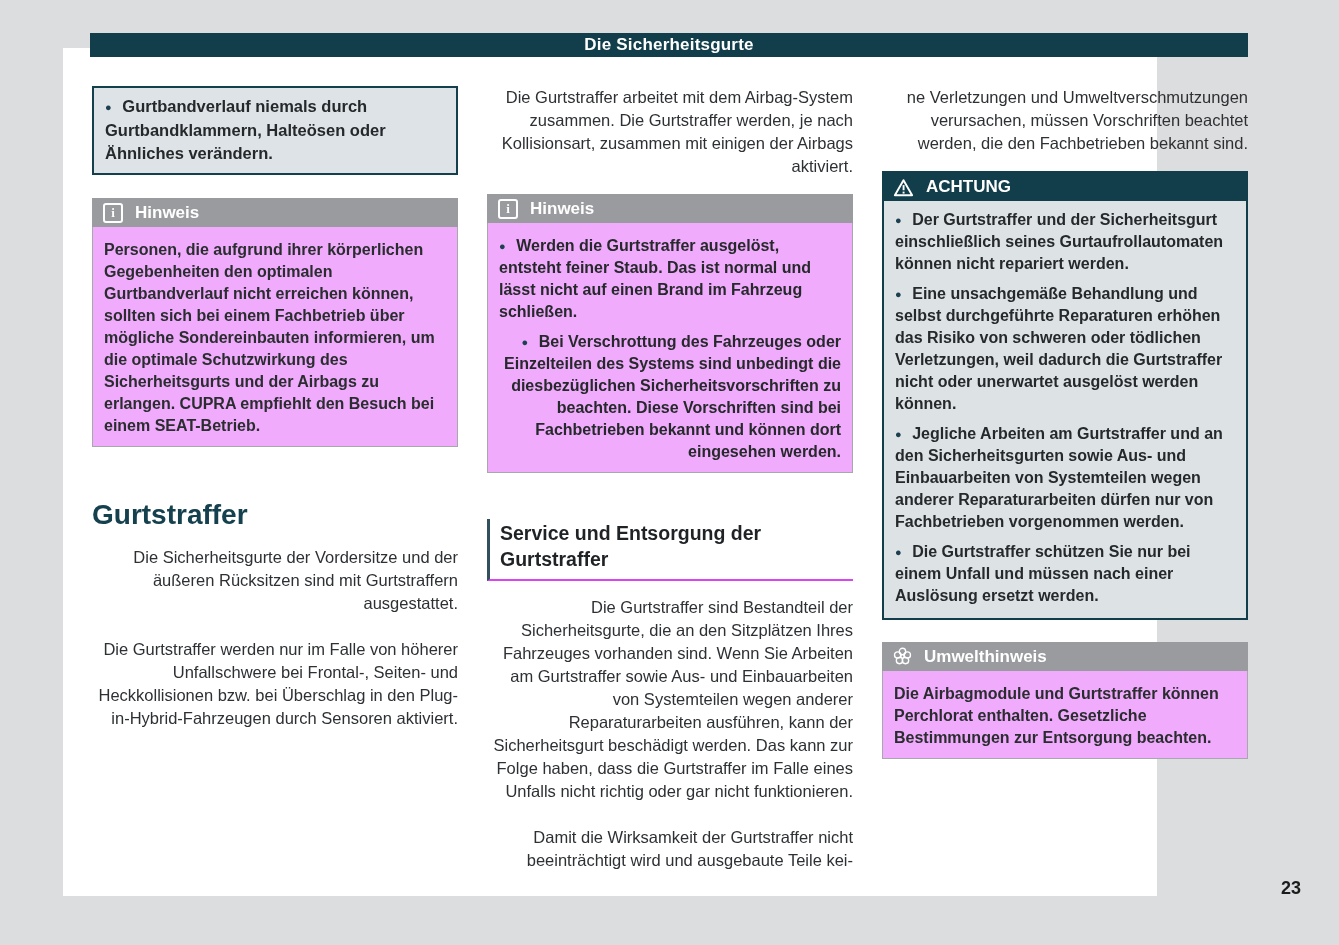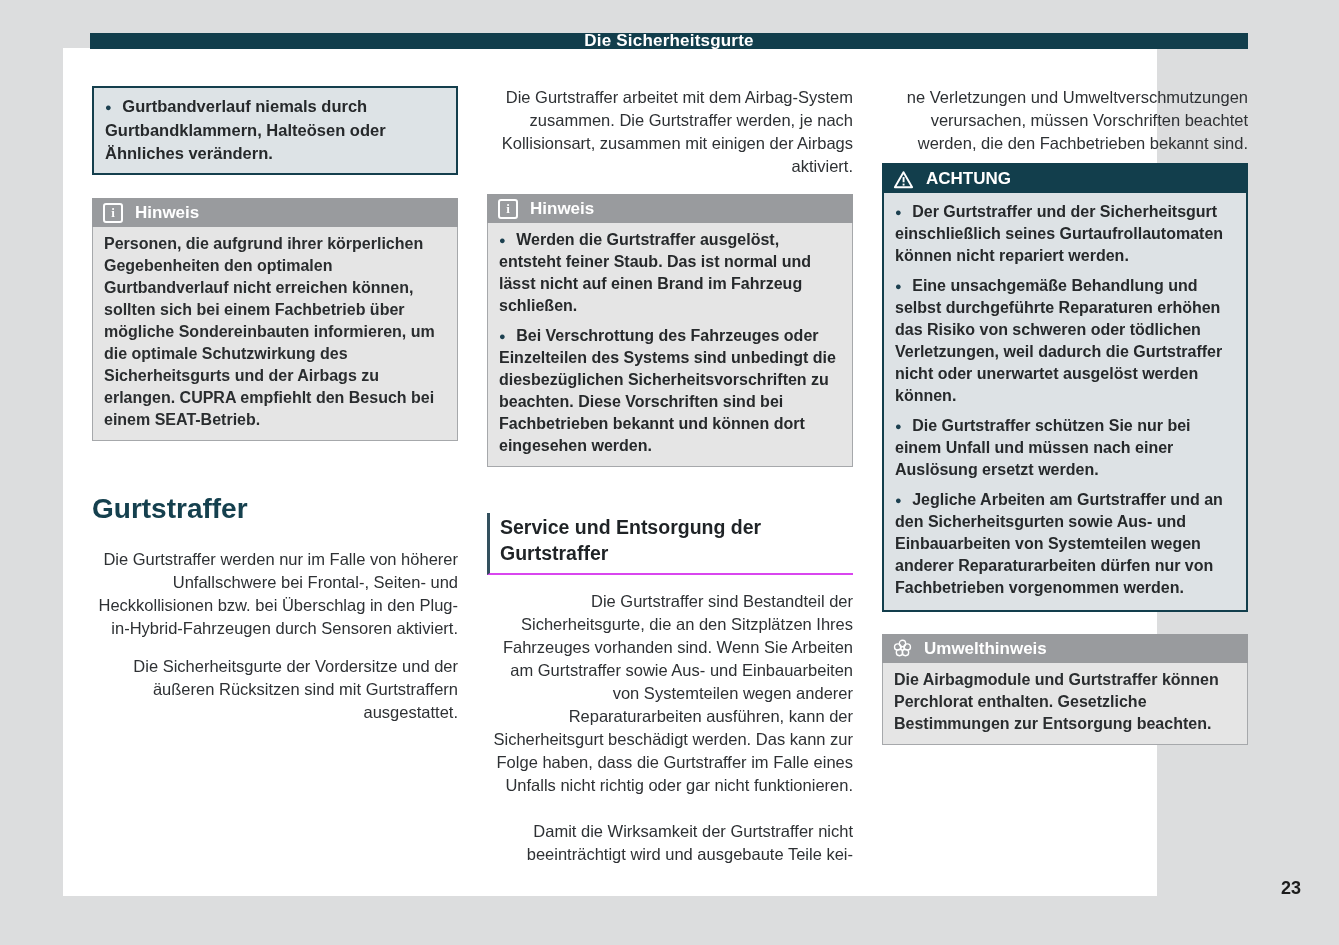--- a/index.html
+++ b/index.html
@@ -9,21 +9,21 @@
     font-family:"Liberation Sans", sans-serif;
     position:relative;
     -webkit-font-smoothing:antialiased;
   }
   .canvas{position:absolute;inset:0;overflow:hidden;}
   .page{
     position:absolute;left:63px;top:48px;width:1094px;height:848px;
     background:#ffffff;
   }
   .header-bar{
-    position:absolute;left:90px;top:33px;width:1158px;height:16px;
+    position:absolute;left:90px;top:33px;width:1158px;height:24px;
     background:#123e4c;color:#ffffff;
     display:flex;align-items:center;justify-content:center;
     font-size:17px;font-weight:bold;letter-spacing:.2px;
     z-index:5;
   }
   .columns{
     position:absolute;left:29px;top:0;
     display:flex;gap:29px;
   }
   .col{width:366px;}
@@ -50,29 +50,29 @@
   
   .box{margin-top:23px;}
   .box-head{
     height:29px;display:flex;align-items:center;
     padding:0 11px;color:#ffffff;font-size:17px;font-weight:bold;
   }
   .box-head .box-label{margin-left:12px;}
   .gray-head{background:#999b9e;}
   .teal-head{background:#123e4c;}
   .note-body{
-    background:#e5e5e5;border:1px solid #a6a8ab;border-top:none;
-    padding:6px 11px 9px;
+    background:#f0abfc;border:1px solid #a6a8ab;border-top:none;
+    padding:12px 11px 9px;
     font-size:16px;line-height:22px;font-weight:bold;color:#2a2d2f;
     hyphens:auto;
   }
   .note-body .bullet-item{font-size:16px;line-height:22px;}
-  .note-body .bullet-item + .bullet-item{margin-top:8px;}
-
-  .warning-box{margin-top:8px;border:2px solid #123e4c;}
+  .note-body .bullet-item + .bullet-item{margin-top:8px;text-align:right;}
+
+  .warning-box{margin-top:16px;border:2px solid #123e4c;}
   .warning-box .box-head{height:28px;padding:0 9px;}
   .warning-body{
     background:#dde2e5;
     padding:8px 11px 11px;
     font-size:16px;line-height:22px;font-weight:bold;color:#2a2d2f;
     hyphens:auto;
   }
   .warning-body .bullet-item{font-size:16px;line-height:22px;}
   .warning-body .bullet-item + .bullet-item{margin-top:8px;}
 
@@ -126,22 +126,22 @@
           <div class="box-head gray-head">
             <span class="info-icon">i</span>
             <span class="box-label">Hinweis</span>
           </div>
           <div class="note-body">Personen, die aufgrund ihrer körperlichen Gegebenheiten den optimalen Gurtbandverlauf nicht erreichen können, sollten sich bei einem Fachbetrieb über mögliche Sondereinbauten informieren, um die optimale Schutzwirkung des Sicherheitsgurts und der Airbags zu erlangen. CUPRA empfiehlt den Besuch bei einem SEAT-Betrieb.</div>
         </section>
 
         <h1 class="section-heading">Gurtstraffer</h1>
 
 
+        <p class="body-text first">Die Sicherheitsgurte der Vordersitze und der äußeren Rücksitzen sind mit Gurtstraffern ausgestattet.</p>
         <p class="body-text">Die Gurtstraffer werden nur im Falle von höherer Unfallschwere bei Frontal-, Seiten- und Heckkollisionen bzw. bei Überschlag in den Plug-in-Hybrid-Fahrzeugen durch Sensoren aktiviert.</p>
-        <p class="body-text first">Die Sicherheitsgurte der Vordersitze und der äußeren Rücksitzen sind mit Gurtstraffern ausgestattet.</p>
       </div>
 
       <div class="col">
 
         <p class="body-text mt-top">Die Gurtstraffer arbeitet mit dem Airbag-System zusammen. Die Gurtstraffer werden, je nach Kollisionsart, zusammen mit einigen der Airbags aktiviert.</p>
 
         <section class="box" style="margin-top:16px;">
           <div class="box-head gray-head">
             <span class="info-icon">i</span>
             <span class="box-label">Hinweis</span>
@@ -181,25 +181,25 @@
             <div class="bullet-item">
               <span class="bullet" style="font-size: 11px; vertical-align: 1px;">●&nbsp;&nbsp;</span>
               <span>Der Gurtstraffer und der Sicherheitsgurt einschließlich seines Gurtaufrollautomaten können nicht repariert werden.</span>
             </div>
             <div class="bullet-item">
               <span class="bullet" style="font-size: 11px; vertical-align: 1px;">●&nbsp;&nbsp;</span>
               <span>Eine unsachgemäße Behandlung und selbst durchgeführte Reparaturen erhöhen das Risiko von schweren oder tödlichen Verletzungen, weil dadurch die Gurtstraffer nicht oder unerwartet ausgelöst werden können.</span>
             </div>
             <div class="bullet-item">
               <span class="bullet" style="font-size: 11px; vertical-align: 1px;">●&nbsp;&nbsp;</span>
+              <span>Jegliche Arbeiten am Gurtstraffer und an den Sicherheitsgurten sowie Aus- und Einbauarbeiten von Systemteilen wegen anderer Reparaturarbeiten dürfen nur von Fachbetrieben vorgenommen werden.</span>
+            </div>
+            <div class="bullet-item">
+              <span class="bullet" style="font-size: 11px; vertical-align: 1px;">●&nbsp;&nbsp;</span>
               <span>Die Gurtstraffer schützen Sie nur bei einem Unfall und müssen nach einer Auslösung ersetzt werden.</span>
-            </div>
-            <div class="bullet-item">
-              <span class="bullet" style="font-size: 11px; vertical-align: 1px;">●&nbsp;&nbsp;</span>
-              <span>Jegliche Arbeiten am Gurtstraffer und an den Sicherheitsgurten sowie Aus- und Einbauarbeiten von Systemteilen wegen anderer Reparaturarbeiten dürfen nur von Fachbetrieben vorgenommen werden.</span>
             </div>
           </div>
         </section>
 
         <section class="box" style="margin-top:22px;">
           <div class="box-head gray-head">
             <svg class="svg-icon" width="19" height="19" viewBox="0 0 24 24">
               <circle cx="12" cy="5.6" r="4" fill="none" stroke="#ffffff" stroke-width="1.7"></circle>
               <circle cx="18.1" cy="10.1" r="4" fill="none" stroke="#ffffff" stroke-width="1.7"></circle>
               <circle cx="15.8" cy="17.2" r="4" fill="none" stroke="#ffffff" stroke-width="1.7"></circle>

